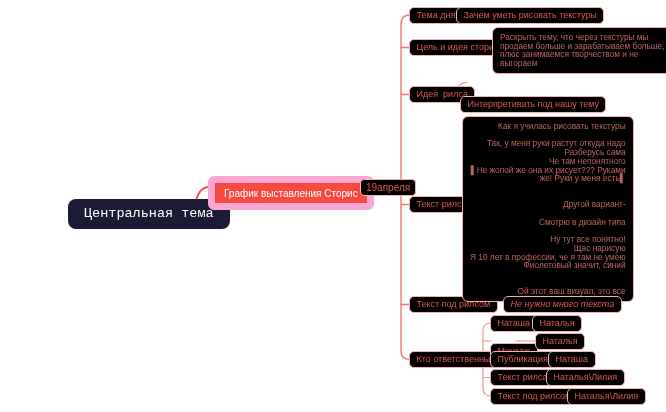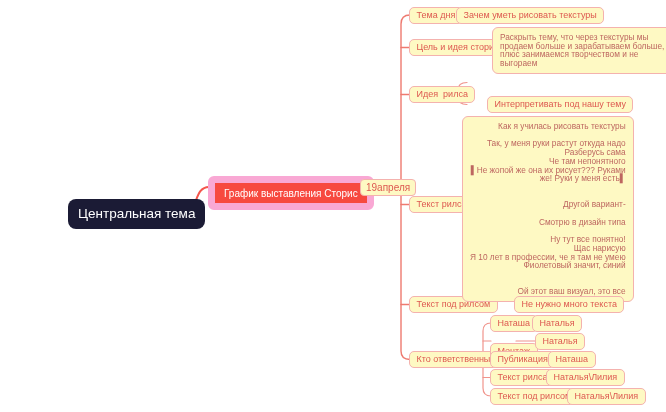--- a/index.html
+++ b/index.html
@@ -3,29 +3,29 @@
 <meta charset="utf-8">
 <style>
   html,body{margin:0;padding:0;background:#fff;}
   .canvas{
     position:relative;width:666px;height:412px;background:#ffffff;overflow:hidden;
     font-family:"Liberation Sans",sans-serif;
   }
   .lines{position:absolute;left:0;top:0;width:666px;height:412px;}
   .node{
     position:absolute;box-sizing:border-box;white-space:pre;
-    border-radius:5px;border:1px solid #f4b2ae;background:#fef9c3;color:#dd5850;
+    border-radius:5px;border:1px solid #f4b2ae;background:#000000;color:#dd5850;
     font-size:9px;line-height:9.5px;padding:2.5px 6.5px;
   }
   .para{
     color:#bd6660;font-size:8.3px;line-height:8.7px;padding:5px 7px;border-radius:6px;
   }
   .central{
     background:#1b1b35;border:none;color:#ffffff;border-radius:8px;
-    font-size:13.5px;line-height:16px;padding:7px 10px;font-weight:500;
+    font-size:13.5px;line-height:16px;padding:7px 16px;font-weight:500;font-family:Liberation Mono, monospace;
   }
   .main-topic{
     background:#f7493f;border:7px solid #f9a8d4;color:#ffffff;border-radius:6px;
     font-size:10px;line-height:11px;padding:4.5px 9px;font-weight:500;
   }
   .date{
     font-size:10px;line-height:8px;padding:3.5px 5px;border-radius:4px;
   }
   .url{font-size:8.3px;line-height:9.5px;padding:3.5px 7px;color:#c96058;}
 </style>
@@ -86,21 +86,21 @@
   <div class="node" style="left:409px;top:351px;">Кто ответственный</div>
 
   <div class="node" style="left:456px;top:7px;text-align:center;">Зачем уметь рисовать текстуры</div>
 
   <div class="node para" style="left:492px;top:27px;">Раскрыть тему, что через текстуры мы
 продаем больше и зарабатываем больше,
 плюс занимаемся творчеством и не
 выгораем</div>
 
 
-  <div class="node" style="left:487px;top:96px;text-align:center;">Интерпретивать под нашу тему</div>
+  <div class="node" style="left:460px;top:96px;text-align:center;">Интерпретивать под нашу тему</div>
 
   <div class="node para" style="left:462px;top:116px;text-align:right;">Как я училась рисовать текстуры
 
 Так, у меня руки растут откуда надо
 Разберусь сама
 Че там непонятного
 ▌Не жопой же она их рисует??? Руками
 же! Руки у меня есть▌
 
 
@@ -109,21 +109,21 @@
 Смотрю в дизайн типа
 
 Ну тут все понятно!
 Щас нарисую
 Я 10 лет в профессии, че я там не умею
 Фиолетовый значит, синий
 
 
 Ой этот ваш визуал, это все</div>
 
-  <div class="node" style="left:514px;top:296px;">Не нужно много текста</div>
+  <div class="node" style="left:503px;top:296px;font-style:italic;">Не нужно много текста</div>
 
   <div class="node" style="left:490px;top:315px;">Наташа</div>
   <div class="node" style="left:532px;top:315px;">Наталья</div>
 
   <div class="node" style="left:490px;top:343px;">Монтаж</div>
   <div class="node" style="left:535px;top:333px;">Наталья</div>
 
   <div class="node" style="left:490px;top:351px;">Публикация</div>
   <div class="node" style="left:548px;top:351px;">Наташа</div>
 

